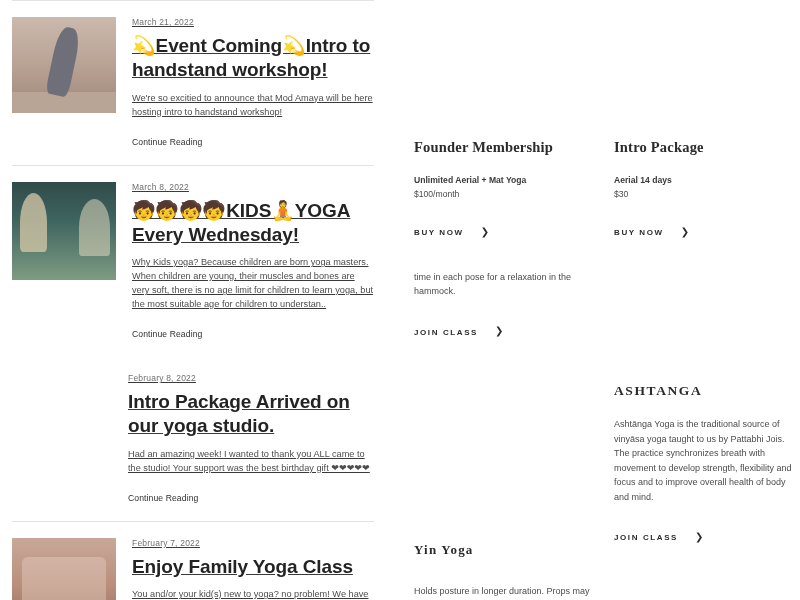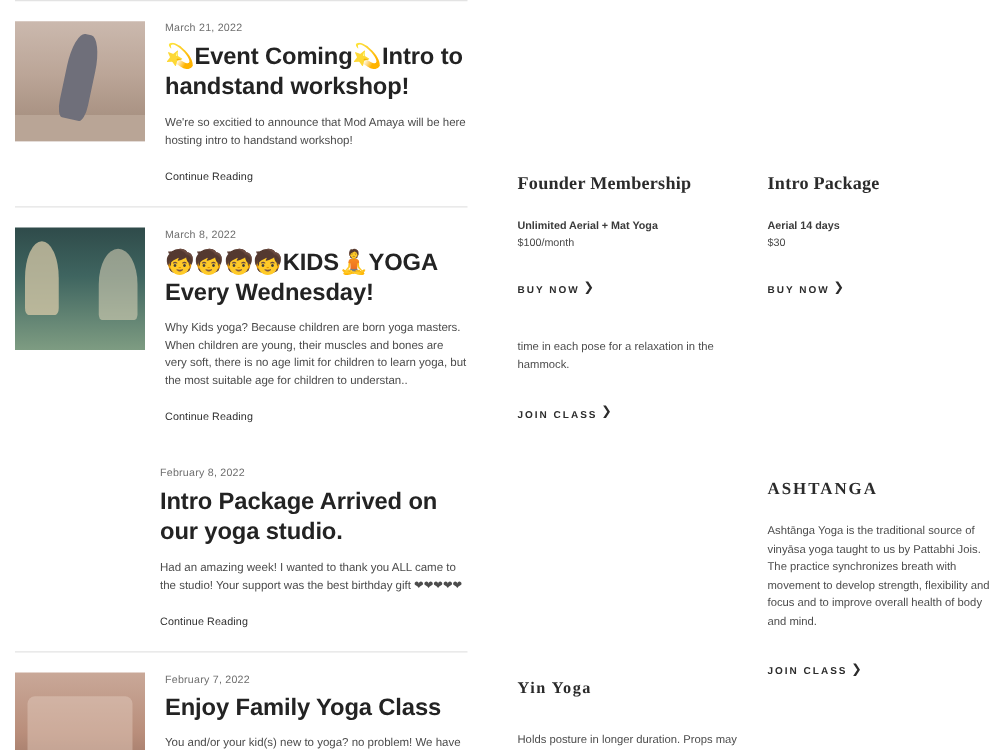--- a/index.html
+++ b/index.html
@@ -22,20 +22,21 @@
   .blog-col {
     position: absolute;
     left: 0; top: 0;
     width: 400px;
     height: 600px;
     padding: 0;
   }
   .post {
     position: relative;
     padding: 0 14px 0 0;
+    text-decoration: underline;
   }
   .post-divider {
     border-top: 1px solid #e3e3e3;
     margin: 0 12px 0 12px;
   }
   .post-inner {
     display: flex;
     padding: 16px 12px 16px 12px;
   }
   .thumb {
@@ -148,21 +149,21 @@
     margin: 0 0 22px 0;
   }
   .linkbtn {
     font-size: 8px;
     font-weight: bold;
     letter-spacing: 1.6px;
     color: #2c2c2c;
     text-decoration: none;
     display: inline-flex;
     align-items: center;
-    gap: 3px;
+    gap: 17px;
     cursor: pointer;
   }
   .linkbtn .arr {
     font-size: 10px;
     font-weight: normal;
     line-height: 1;
     transform: translateY(-1px);
   }
 
   

